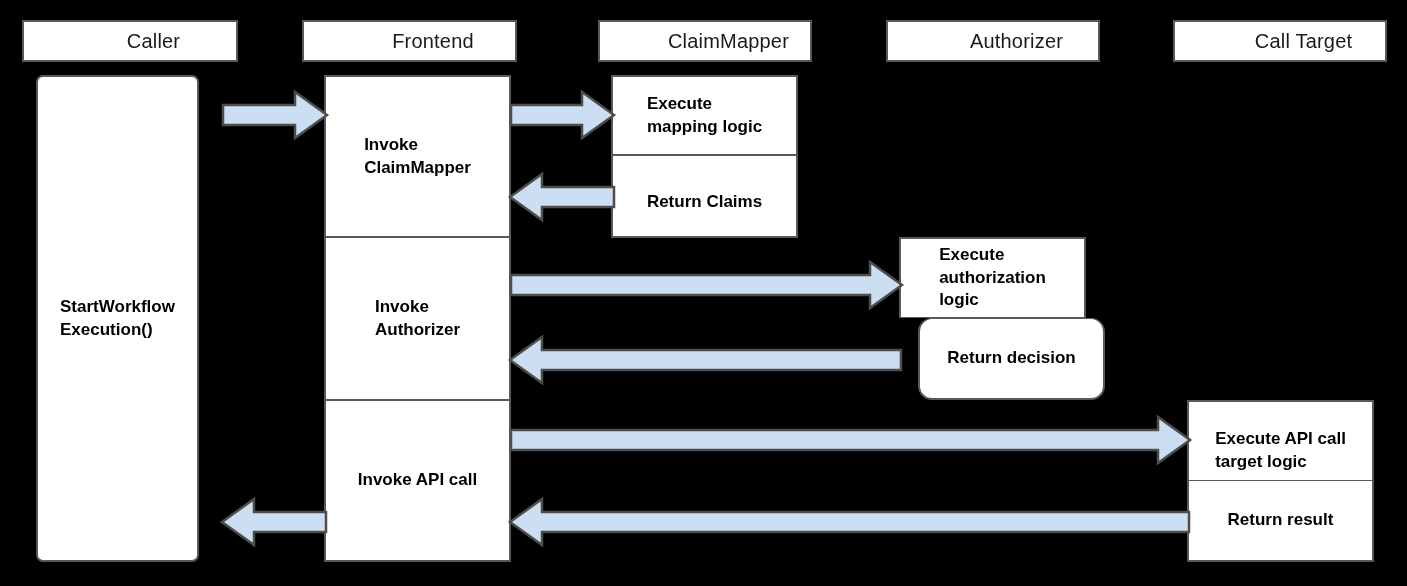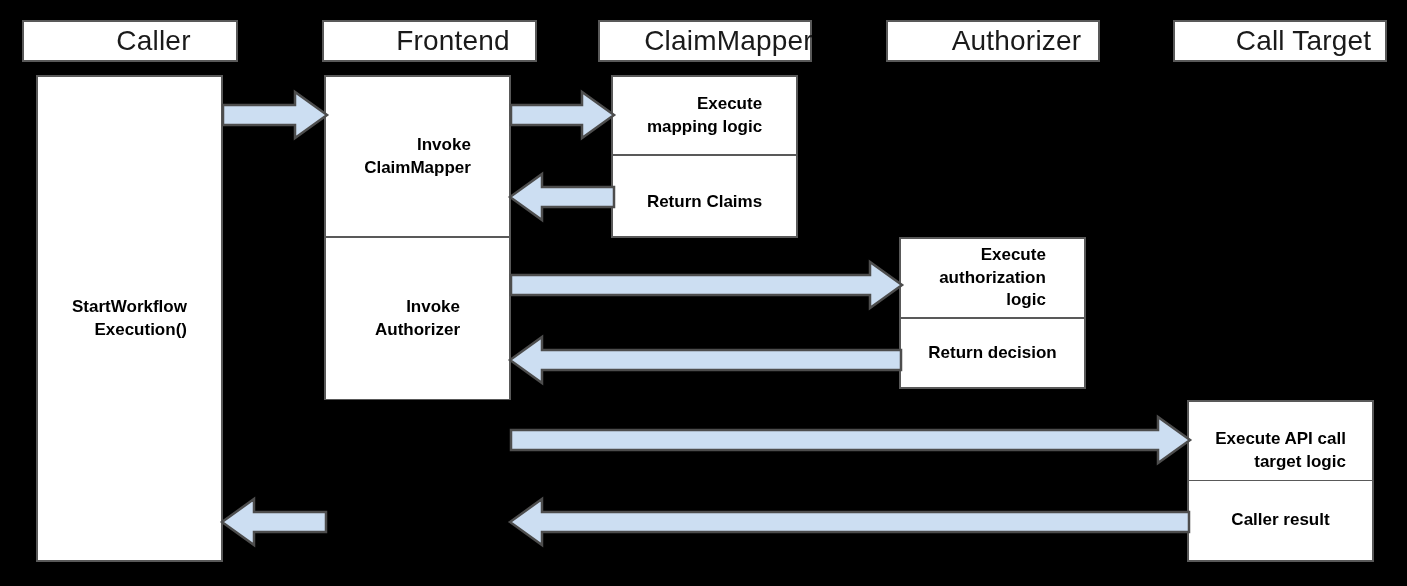--- a/index.html
+++ b/index.html
@@ -17,34 +17,34 @@
   }
   .lane-header {
     position: absolute;
     background: #ffffff;
     border: 2px solid #595959;
     box-sizing: border-box;
     display: flex;
     align-items: center;
     justify-content: center;
     color: #1a1a1a;
-    font-size: 28px;
+    font-size: 20px;
     font-weight: 400;
     letter-spacing: 0.2px;
     padding-left: 47px;
   }
   .act-box {
     position: absolute;
     background: #ffffff;
     border: 2px solid #595959;
     box-sizing: border-box;
     display: flex;
     align-items: center;
     justify-content: center;
-    text-align: right;
+    text-align: left;
     color: #000000;
     font-size: 17px;
     font-weight: bold;
     line-height: 1.32;
     padding: 4px 8px;
   }
   .act-box.empty-top {
     border-bottom-width: 1px;
   }
   .act-box.stack-mid {
@@ -65,78 +65,81 @@
 </style>
 </head>
 <body>
 
 <div id="canvas">
 
   <div class="lane-header" style="left:22px; top:20px; width:216px; height:42px;">
     <span>Caller</span>
   </div>
 
-  <div class="lane-header" style="left:322px; top:20px; width:215px; height:42px;">
+  <div class="lane-header" style="left:302px; top:20px; width:215px; height:42px;">
     <span>Frontend</span>
   </div>
 
   <div class="lane-header" style="left:598px; top:20px; width:214px; height:42px;">
     <span>ClaimMapper</span>
   </div>
 
   <div class="lane-header" style="left:886px; top:20px; width:214px; height:42px;">
     <span>Authorizer</span>
   </div>
 
   <div class="lane-header" style="left:1173px; top:20px; width:214px; height:42px;text-align:center;">
     <span>Call Target</span>
   </div>
 
-  <div class="act-box" style="left:36px; top:75px; width:187px; height:487px;">
+  <div class="act-box" style="left:36px; top:75px; width:163px; height:487px;border-radius:7px;">
     <span style="white-space:pre-line;">StartWorkflow
 Execution()</span>
   </div>
 
   <div class="act-box empty-top" style="left:324px; top:75px; width:187px; height:162px;">
     <span style="white-space:pre-line;">Invoke
 ClaimMapper</span>
   </div>
 
   <div class="act-box stack-mid" style="left:324px; top:237px; width:187px; height:163px;">
     <span style="white-space:pre-line;">Invoke
 Authorizer</span>
   </div>
 
+  <div class="act-box stack-bot" style="left:324px; top:400px; width:187px; height:162px;">
+    <span style="white-space:pre-line;">Invoke API call</span>
+  </div>
 
   <div class="act-box empty-top" style="left:611px; top:75px; width:187px; height:80px;">
     <span style="white-space:pre-line;">Execute
 mapping logic</span>
   </div>
 
   <div class="act-box stack-bot" style="left:611px; top:155px; width:187px; height:83px;">
     <span style="white-space:pre-line;margin-top:12px;">Return Claims</span>
   </div>
 
   <div class="act-box empty-top" style="left:899px; top:237px; width:187px; height:81px;">
     <span style="white-space:pre-line;">Execute
 authorization
 logic</span>
   </div>
 
-  <div class="act-box stack-bot" style="left:899px; top:318px; width:187px; height:71px;">
+  <div class="act-box stack-bot" style="left:918px; top:318px; width:187px; height:82px;border-radius:14px;">
     <span style="white-space:pre-line;">Return decision</span>
   </div>
 
   <div class="act-box empty-top" style="left:1187px; top:400px; width:187px; height:100px;">
     <span style="white-space:pre-line;">Execute API call
 target logic</span>
   </div>
 
   <div class="act-box stack-bot" style="left:1187px; top:480px; width:187px; height:82px;">
-    <span style="white-space:pre-line;">Caller result</span>
+    <span style="white-space:pre-line;">Return result</span>
   </div>
 
   <div class="arrow" style="left:223px; top:92px; width:104px; height:46px;">
     <svg width="104" height="46" viewBox="0 0 104 46">
       <polygon points="0,13 72,13 72,0 104,23 72,46 72,33 0,33" fill="#ccdef2" stroke="#4d4d4d" stroke-width="2.5" stroke-linejoin="miter"></polygon>
     </svg>
   </div>
 
   <div class="arrow" style="left:511px; top:92px; width:103px; height:46px;">
     <svg width="103" height="46" viewBox="0 0 103 46">

